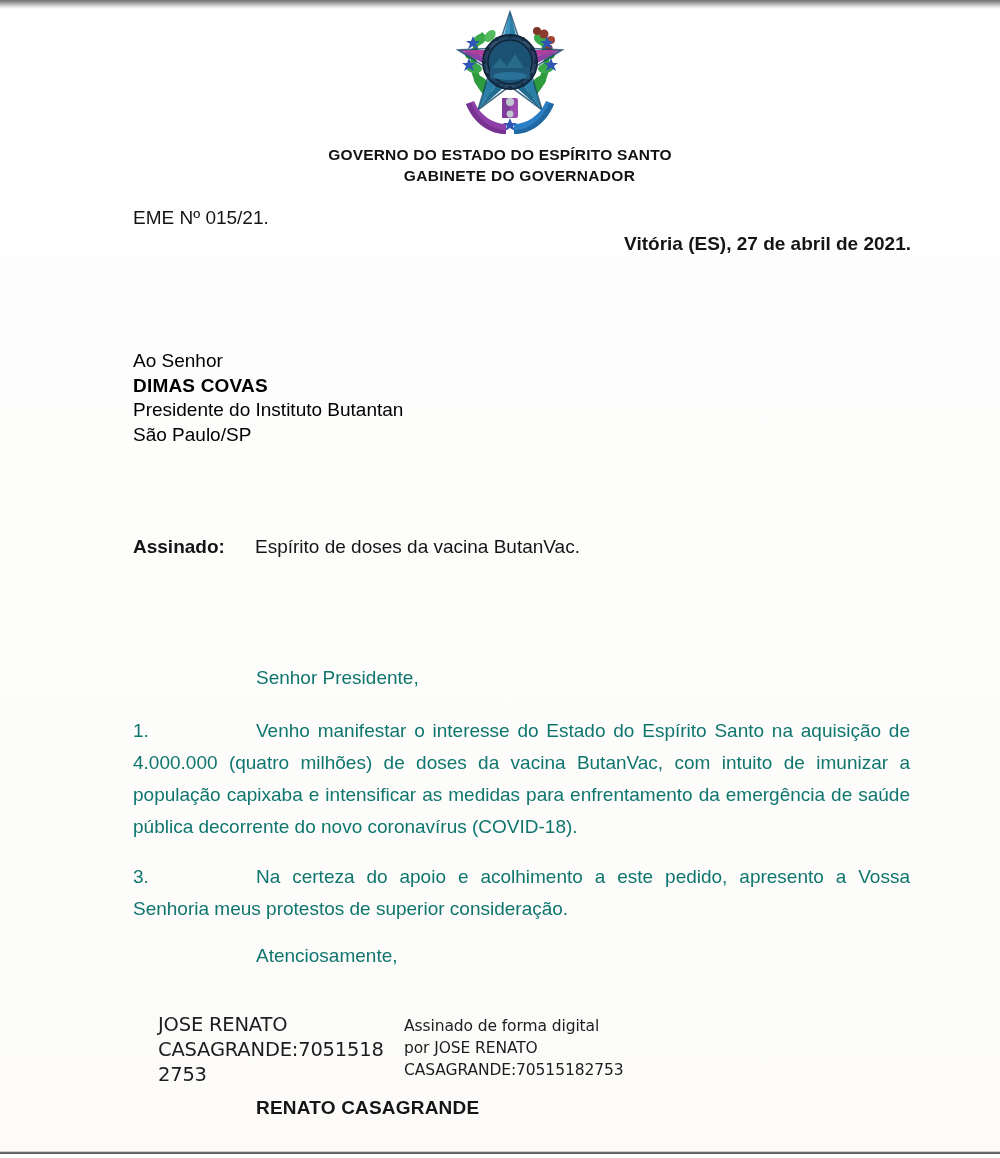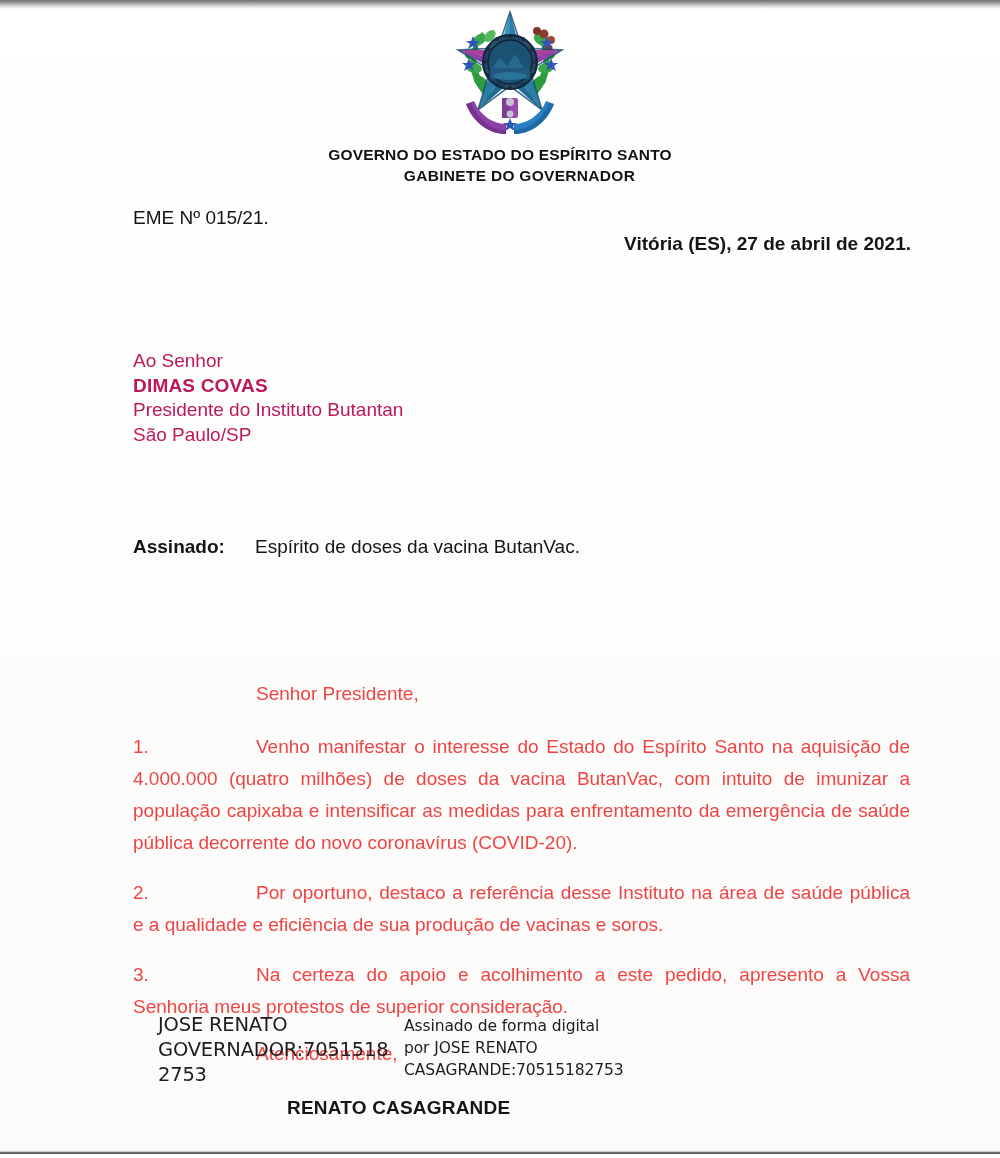--- a/index.html
+++ b/index.html
@@ -85,21 +85,21 @@
     font-weight: bold;
   }
 
   
   .addressee {
     position: absolute;
     left: 133px;
     top: 349px;
     font-size: 19px;
     line-height: 24.5px;
-    color: #be185d;
+    color: #000000;
   }
   .addressee .bold { font-weight: bold; letter-spacing: 0.2px; }
 
   
   .subject {
     position: absolute;
     left: 133px;
     top: 536px;
     font-size: 19px;
     color: #151515;
@@ -110,22 +110,21 @@
     width: 122px;
   }
 
   
   .body-block {
     position: absolute;
     left: 133px;
     top: 665px;
     width: 777px;
     font-size: 19px;
-    color: #ef4444;
-    margin-top: 16px;
+    color: #0f766e;
   }
   .salutation {
     margin: 0 0 24px 123px;
     line-height: 26px;
   }
   .para {
     margin: 0 0 18px 0;
     line-height: 32px;
     text-align: justify;
     text-justify: inter-word;
@@ -173,21 +172,21 @@
 
   
   .signer {
     position: absolute;
     left: 256px;
     top: 1095px;
     font-size: 19px;
     line-height: 25px;
     color: #151515;
   }
-  .signer .name { font-weight: bold; letter-spacing: 0.2px; margin-left: 31px; }
+  .signer .name { font-weight: bold; letter-spacing: 0.2px; }
 </style>
 </head>
 <body>
 
 <div class="sheet">
 
   <div class="scan-top"></div>
   <div class="page-tint"></div>
 
   <div class="emblem-wrap">
@@ -296,38 +295,35 @@
   </div>
 
   <div class="subject">
     <span class="label">Assinado:</span><span>Espírito de doses da vacina ButanVac.</span>
   </div>
 
   <div class="body-block">
     <p class="salutation">Senhor Presidente,</p>
 
     <p class="para">
-      <span class="num">1.</span><span>Venho manifestar o interesse do Estado do Espírito Santo na aquisição de 4.000.000 (quatro milhões) de doses da vacina ButanVac, com intuito de imunizar a população capixaba e intensificar as medidas para enfrentamento da emergência de saúde pública decorrente do novo coronavírus (COVID-20).</span>
+      <span class="num">1.</span><span>Venho manifestar o interesse do Estado do Espírito Santo na aquisição de 4.000.000 (quatro milhões) de doses da vacina ButanVac, com intuito de imunizar a população capixaba e intensificar as medidas para enfrentamento da emergência de saúde pública decorrente do novo coronavírus (COVID-18).</span>
     </p>
 
-    <p class="para">
-      <span class="num">2.</span><span>Por oportuno, destaco a referência desse Instituto na área de saúde pública e a qualidade e eficiência de sua produção de vacinas e soros.</span>
-    </p>
 
     <p class="para last">
       <span class="num">3.</span><span>Na certeza do apoio e acolhimento a este pedido, apresento a Vossa Senhoria meus protestos de superior consideração.</span>
     </p>
 
     <p class="closing">Atenciosamente,</p>
   </div>
 
   <div class="sig-stamp">
     <div class="sig-left">
       <div>JOSE RENATO</div>
-      <div>GOVERNADOR:7051518</div>
+      <div>CASAGRANDE:7051518</div>
       <div>2753</div>
     </div>
     <div class="sig-right">
       <div>Assinado de forma digital</div>
       <div>por JOSE RENATO</div>
       <div>CASAGRANDE:70515182753</div>
     </div>
   </div>
 
   <div class="signer">

